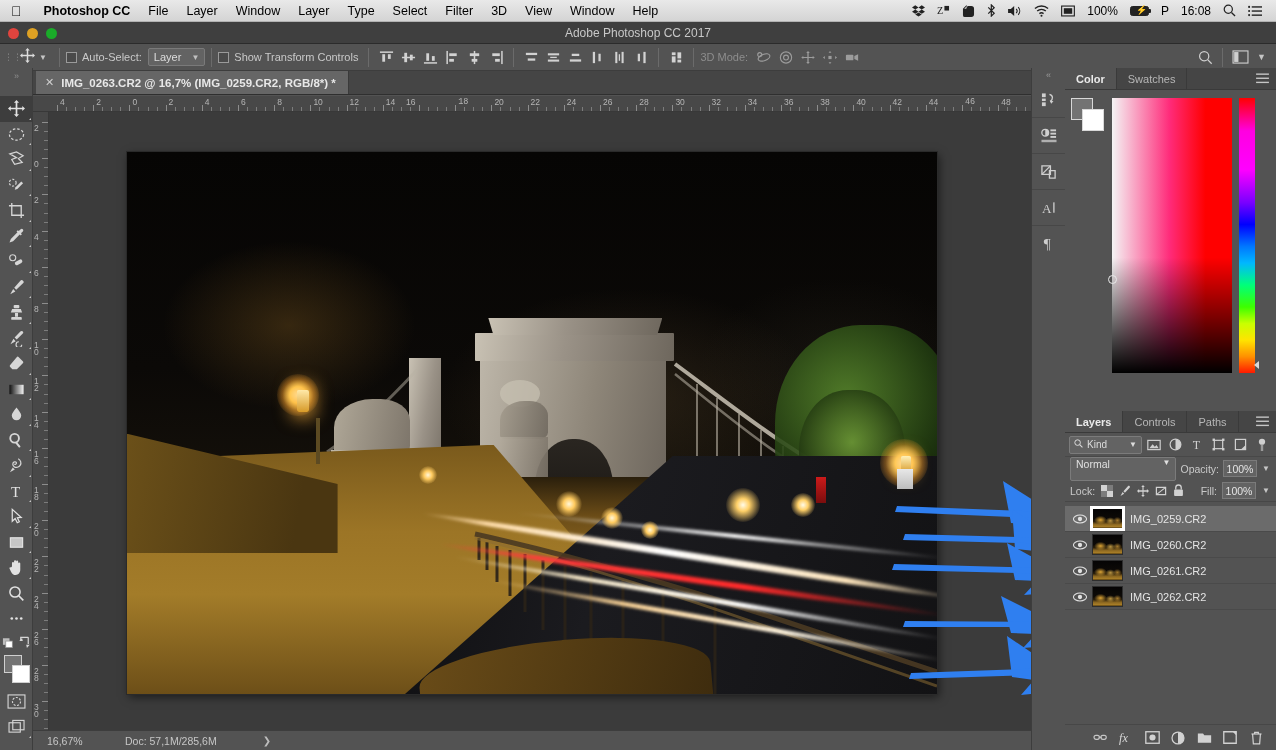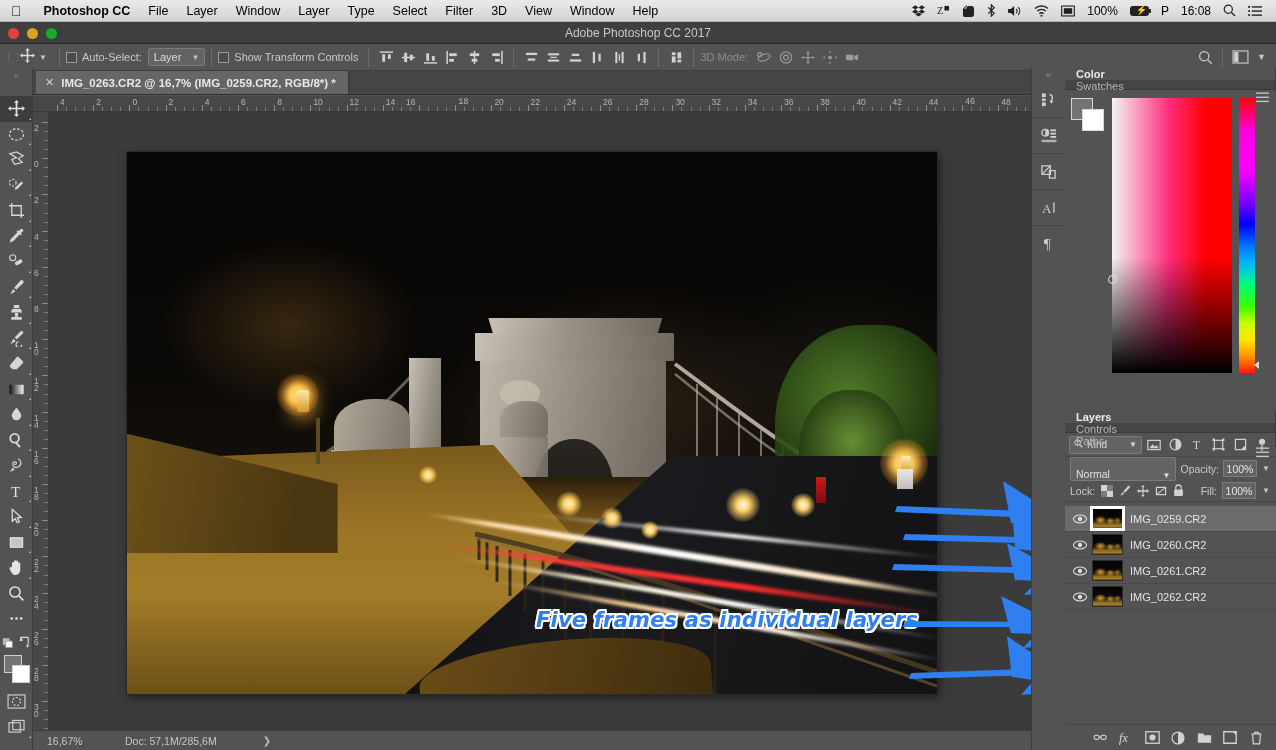--- a/index.html
+++ b/index.html
@@ -208,21 +208,21 @@
   .railicon {
     height:36px; display:flex; align-items:center; justify-content:center;
     color:#c9c9c9; border-bottom:1px solid #474747;
   }
   .railicon.nb { border-bottom:none; }
 
   
   #panels { position:absolute; right:0; top:68px; width:211px; bottom:0; background:#535353; z-index:16;}
   .paneltabs {
     height:22px; background:#454545; display:flex; align-items:stretch;
-    border-bottom:1px solid #3a3a3a; position:relative;flex-direction:column;
+    border-bottom:1px solid #3a3a3a; position:relative;
   }
   .ptab {
     padding:0 11px; display:flex; align-items:center;
     font-size:11px; color:#b6b6b6; border-right:1px solid #3a3a3a;
   }
   .ptab.active { background:#535353; color:#eaeaea; font-weight:bold;}
   .pmenu { margin-left:auto; padding:0 7px; display:flex; align-items:center; color:#c0c0c0; font-size:12px;}
 
   
   #colorpanel { height:258px; background:#535353; position:relative; }
@@ -257,21 +257,21 @@
     width:74px; height:18px; background:#636363; border:1px solid #7b7b7b; border-radius:2px;
     display:flex; align-items:center; gap:4px; padding:0 4px; color:#dcdcdc; font-size:10px;
   }
   .kindsel .caret { margin-left:auto; font-size:8px; }
   .filticon { width:20px; height:19px; display:flex; align-items:center; justify-content:center; color:#ccc; }
   .lp-blend {
     height:23px; display:flex; align-items:center; gap:4px; padding:0 5px;
   }
   .blendsel {
     flex:1; height:24px; background:#636363; border:1px solid #7b7b7b; border-radius:2px;
-    display:flex; align-items:flex-end; padding:0 5px; color:#e0e0e0; font-size:10.5px;
+    display:flex; align-items:flex-start; padding:0 5px; color:#e0e0e0; font-size:10.5px;
   }
   .blendsel .caret { margin-left:auto; font-size:8px; }
   .lp-lbl { font-size:10.5px; color:#c9c9c9; white-space:nowrap; }
   .numfield {
     width:34px; height:17px; background:#636363; border:1px solid #7b7b7b;
     display:flex; align-items:center; justify-content:center; color:#e4e4e4; font-size:10.5px;
   }
   .tinycaret { font-size:8px; color:#c6c6c6; width:10px; text-align:center;}
   .lp-lock {
     height:22px; display:flex; align-items:center; gap:5px; padding:0 5px;
@@ -1153,21 +1153,20 @@
     <div class="lightsrc" style="left:74%;top:62%;width:34px;height:34px;background:radial-gradient(circle,#fffbe8 0%,#ffd068 26%,rgba(255,160,40,0) 74%);"></div>
     <div class="lightsrc" style="left:82%;top:63%;width:24px;height:24px;background:radial-gradient(circle,#fffbe8 0%,#ffd068 30%,rgba(255,160,40,0) 74%);"></div>
     <div class="lightsrc" style="left:36%;top:58%;width:18px;height:18px;background:radial-gradient(circle,#fff6d8 0%,#ffcb60 32%,rgba(255,160,40,0) 74%);"></div>
 
     <div style="position:absolute;left:85%;top:60%;width:10px;height:26px;background:linear-gradient(180deg,#cc1a1a,#7a0d0d);"></div>
     <div style="position:absolute;left:95%;top:58.5%;width:16px;height:20px;background:linear-gradient(180deg,#e8e8e8,#bdbdbd);"></div>
 
     <div style="position:absolute;left:36%;bottom:-3%;width:36%;height:13%;background:linear-gradient(110deg,#6a4c18,#3e2c0e);border-radius:50% 50% 0 0;transform:rotate(-5deg);"></div>
   </div>
 
-  <div class="annot" style="left:487px;top:496px;">Five frames as individual layers</div>
 
   <svg style="position:absolute;left:0;top:0;width:100%;height:100%;pointer-events:none;" viewBox="0 0 1014 618" preserveAspectRatio="none">
     <g fill="#2f7ff0">
       <path d="M954 369 L1014 407 L993 413 L1010 424 L972 428 L985 413 L962 411 Z"></path>
       <path d="M848 394 L1000 400 L1014 407 L846 400 Z"></path>
 
       <path d="M963 397 L1014 432 L995 439 L1011 449 L974 453 L986 439 L966 437 Z"></path>
       <path d="M856 422 L1002 426 L1014 432 L854 428 Z"></path>
 
       <path d="M958 431 L1014 462 L996 470 L1013 480 L975 483 L988 469 L966 468 Z"></path>

